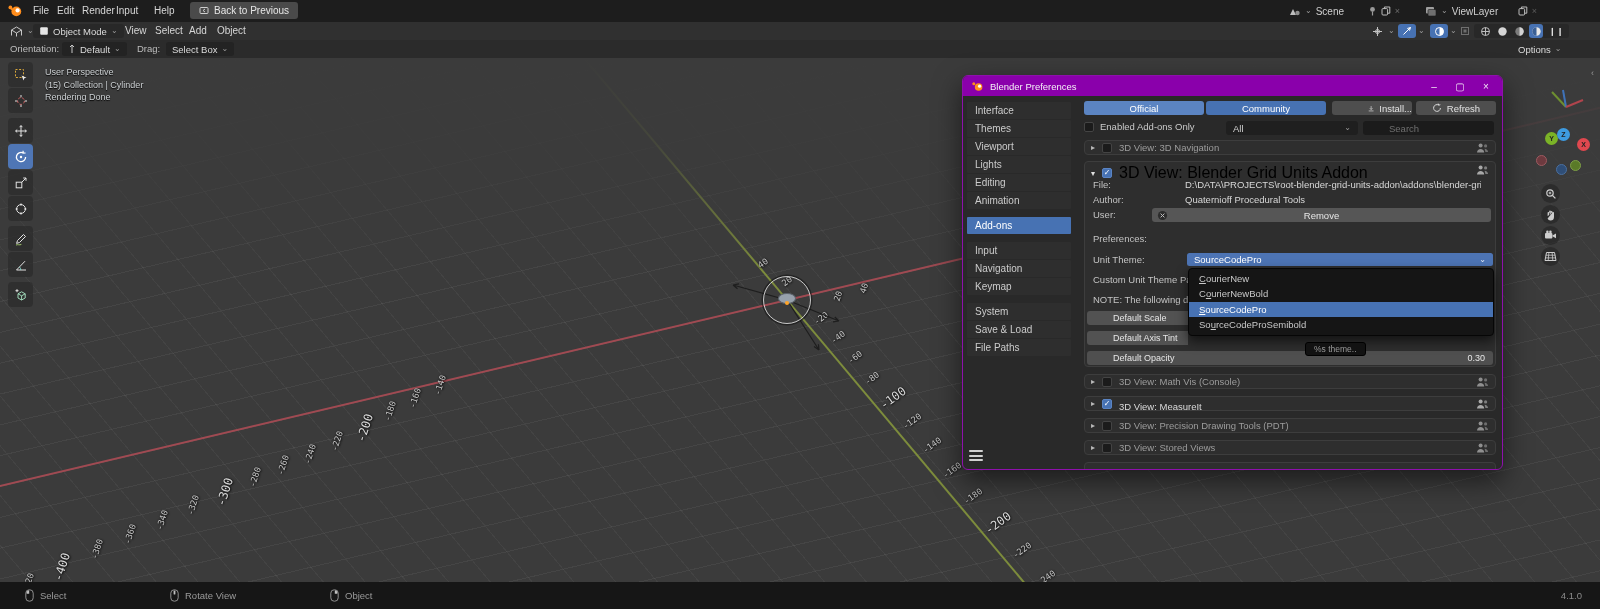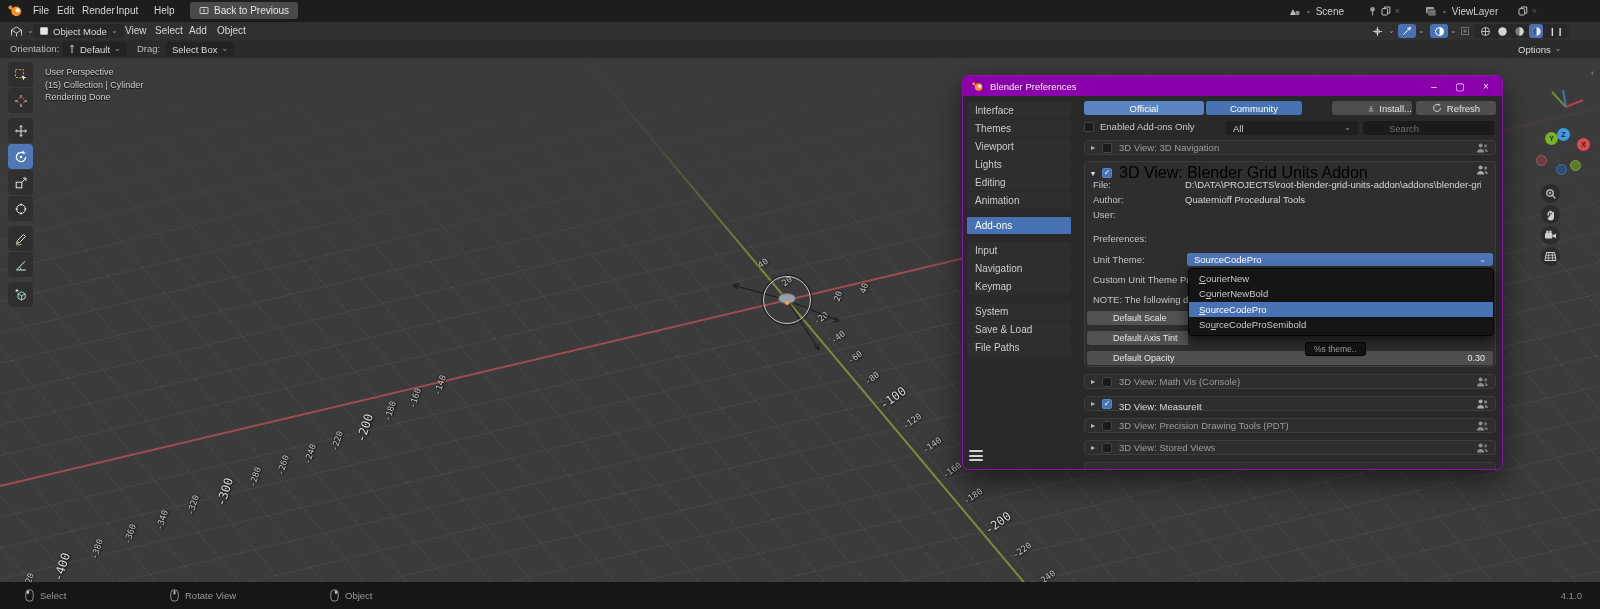--- a/index.html
+++ b/index.html
@@ -533,21 +533,21 @@
     <div class="side-item" style="top:207px;">System</div>
     <div class="side-item" style="top:225px;">Save &amp; Load</div>
     <div class="side-item" style="top:243px;">File Paths</div>
     <div id="burger">
         <div></div>
         <div></div>
         <div></div>
       </div>
 
     <div class="tabbtn" style="left:121px;top:5px;width:120px;background:#5b84c2;">Official</div>
-    <div class="tabbtn" style="left:243px;top:5px;width:96px;background:#4772b3;">Community</div>
+    <div class="tabbtn" style="left:243px;top:5px;width:120px;background:#4772b3;">Community</div>
     <div class="pbtn" style="left:369px;top:5px;width:80px;padding-left:36px;">
       <svg width="9" height="9" viewBox="0 0 9 9">
           <path d="M4.5 1v5M2.5 4l2 2 2-2M1 8h7" stroke="#d8d8d8" fill="none"></path>
         </svg>
       <span>Install...</span>
     </div>
     <div class="pbtn" style="left:453px;top:5px;width:80px;">
       <svg width="10" height="10" viewBox="0 0 10 10">
           <path d="M8.4 5A3.4 3.4 0 1 1 6.6 2" fill="none" stroke="#d8d8d8"></path>
           <path d="M6.2.6l.5 1.6L8.3 1.7" fill="none" stroke="#d8d8d8"></path>
@@ -598,20 +598,29 @@
             <circle cx="9.6" cy="2.9" r="1.6" fill="#7e7e7e"></circle>
             <path d="M8.6 5.7c1.9.1 3.4 1.4 3.4 3.3H9.4" fill="#7e7e7e"></path>
           </svg>
         </span>
 
       <span class="gu-lab" style="left:8px;top:17px;">File:</span>
       <span class="gu-val" style="left:100px;top:17px;max-width:296px;overflow:hidden;">D:\DATA\PROJECTS\root-blender-grid-units-addon\addons\blender-grid-units-addon\__i...</span>
       <span class="gu-lab" style="left:8px;top:32px;">Author:</span>
       <span class="gu-val" style="left:100px;top:32px;">Quaternioff Procedural Tools</span>
       <span class="gu-lab" style="left:8px;top:47px;">User:</span>
+      <div class="slider" style="left:67px;top:46px;width:339px;background:#565656;justify-content:center;font-size:9.5px;">
+        <span class="abs" style="left:5px;">
+            <svg width="11" height="11" viewBox="0 0 11 11">
+              <circle cx="5.5" cy="5.5" r="4.6" fill="#2c2c2c"></circle>
+              <path d="M3.6 3.6l3.8 3.8M7.4 3.6L3.6 7.4" stroke="#bdbdbd"></path>
+            </svg>
+          </span>
+        <span>Remove</span>
+      </div>
 
       <span class="gu-lab" style="left:8px;top:71px;">Preferences:</span>
       <span class="gu-lab" style="left:8px;top:92px;">Unit Theme:</span>
       <div id="unit-dd">
         <span>SourceCodePro</span>
         <span class="chev" style="margin-left:auto;color:#dfe7f4;">⌄</span>
       </div>
 
       <span class="gu-lab" style="left:8px;top:112px;white-space:nowrap;">Custom Unit Theme Path:</span>
       <span class="gu-lab" style="left:8px;top:132px;white-space:nowrap;">NOTE: The following default</span>

